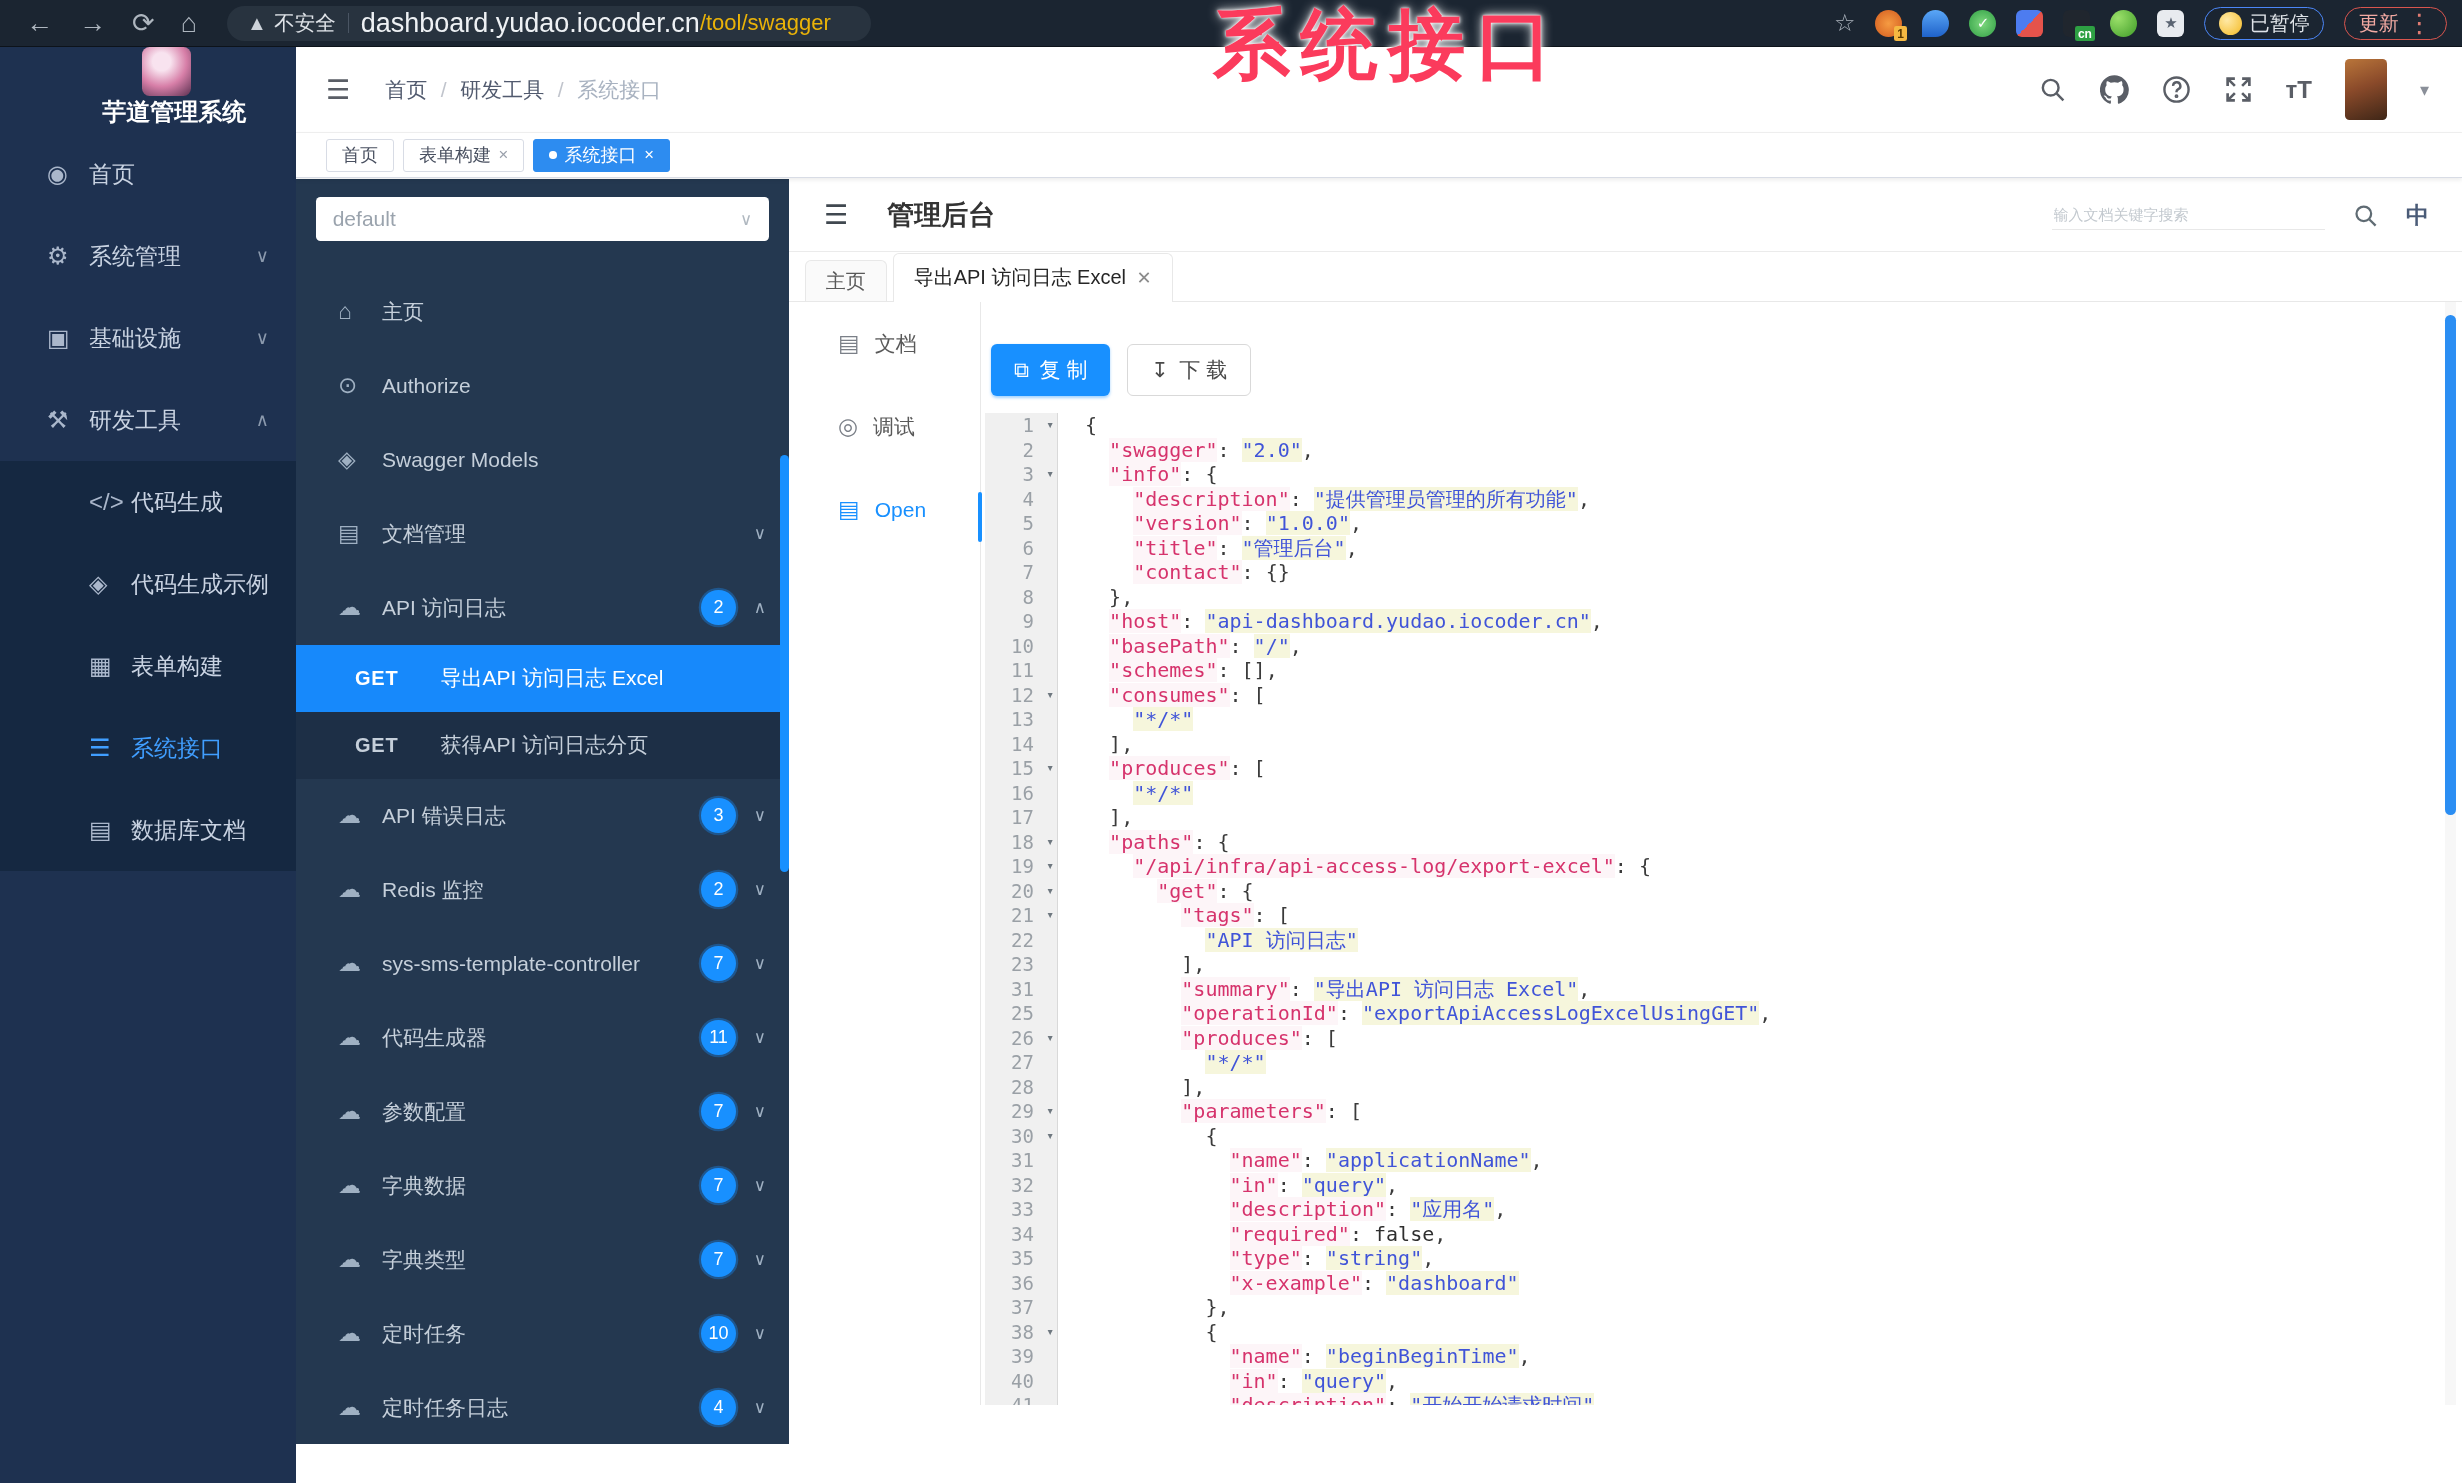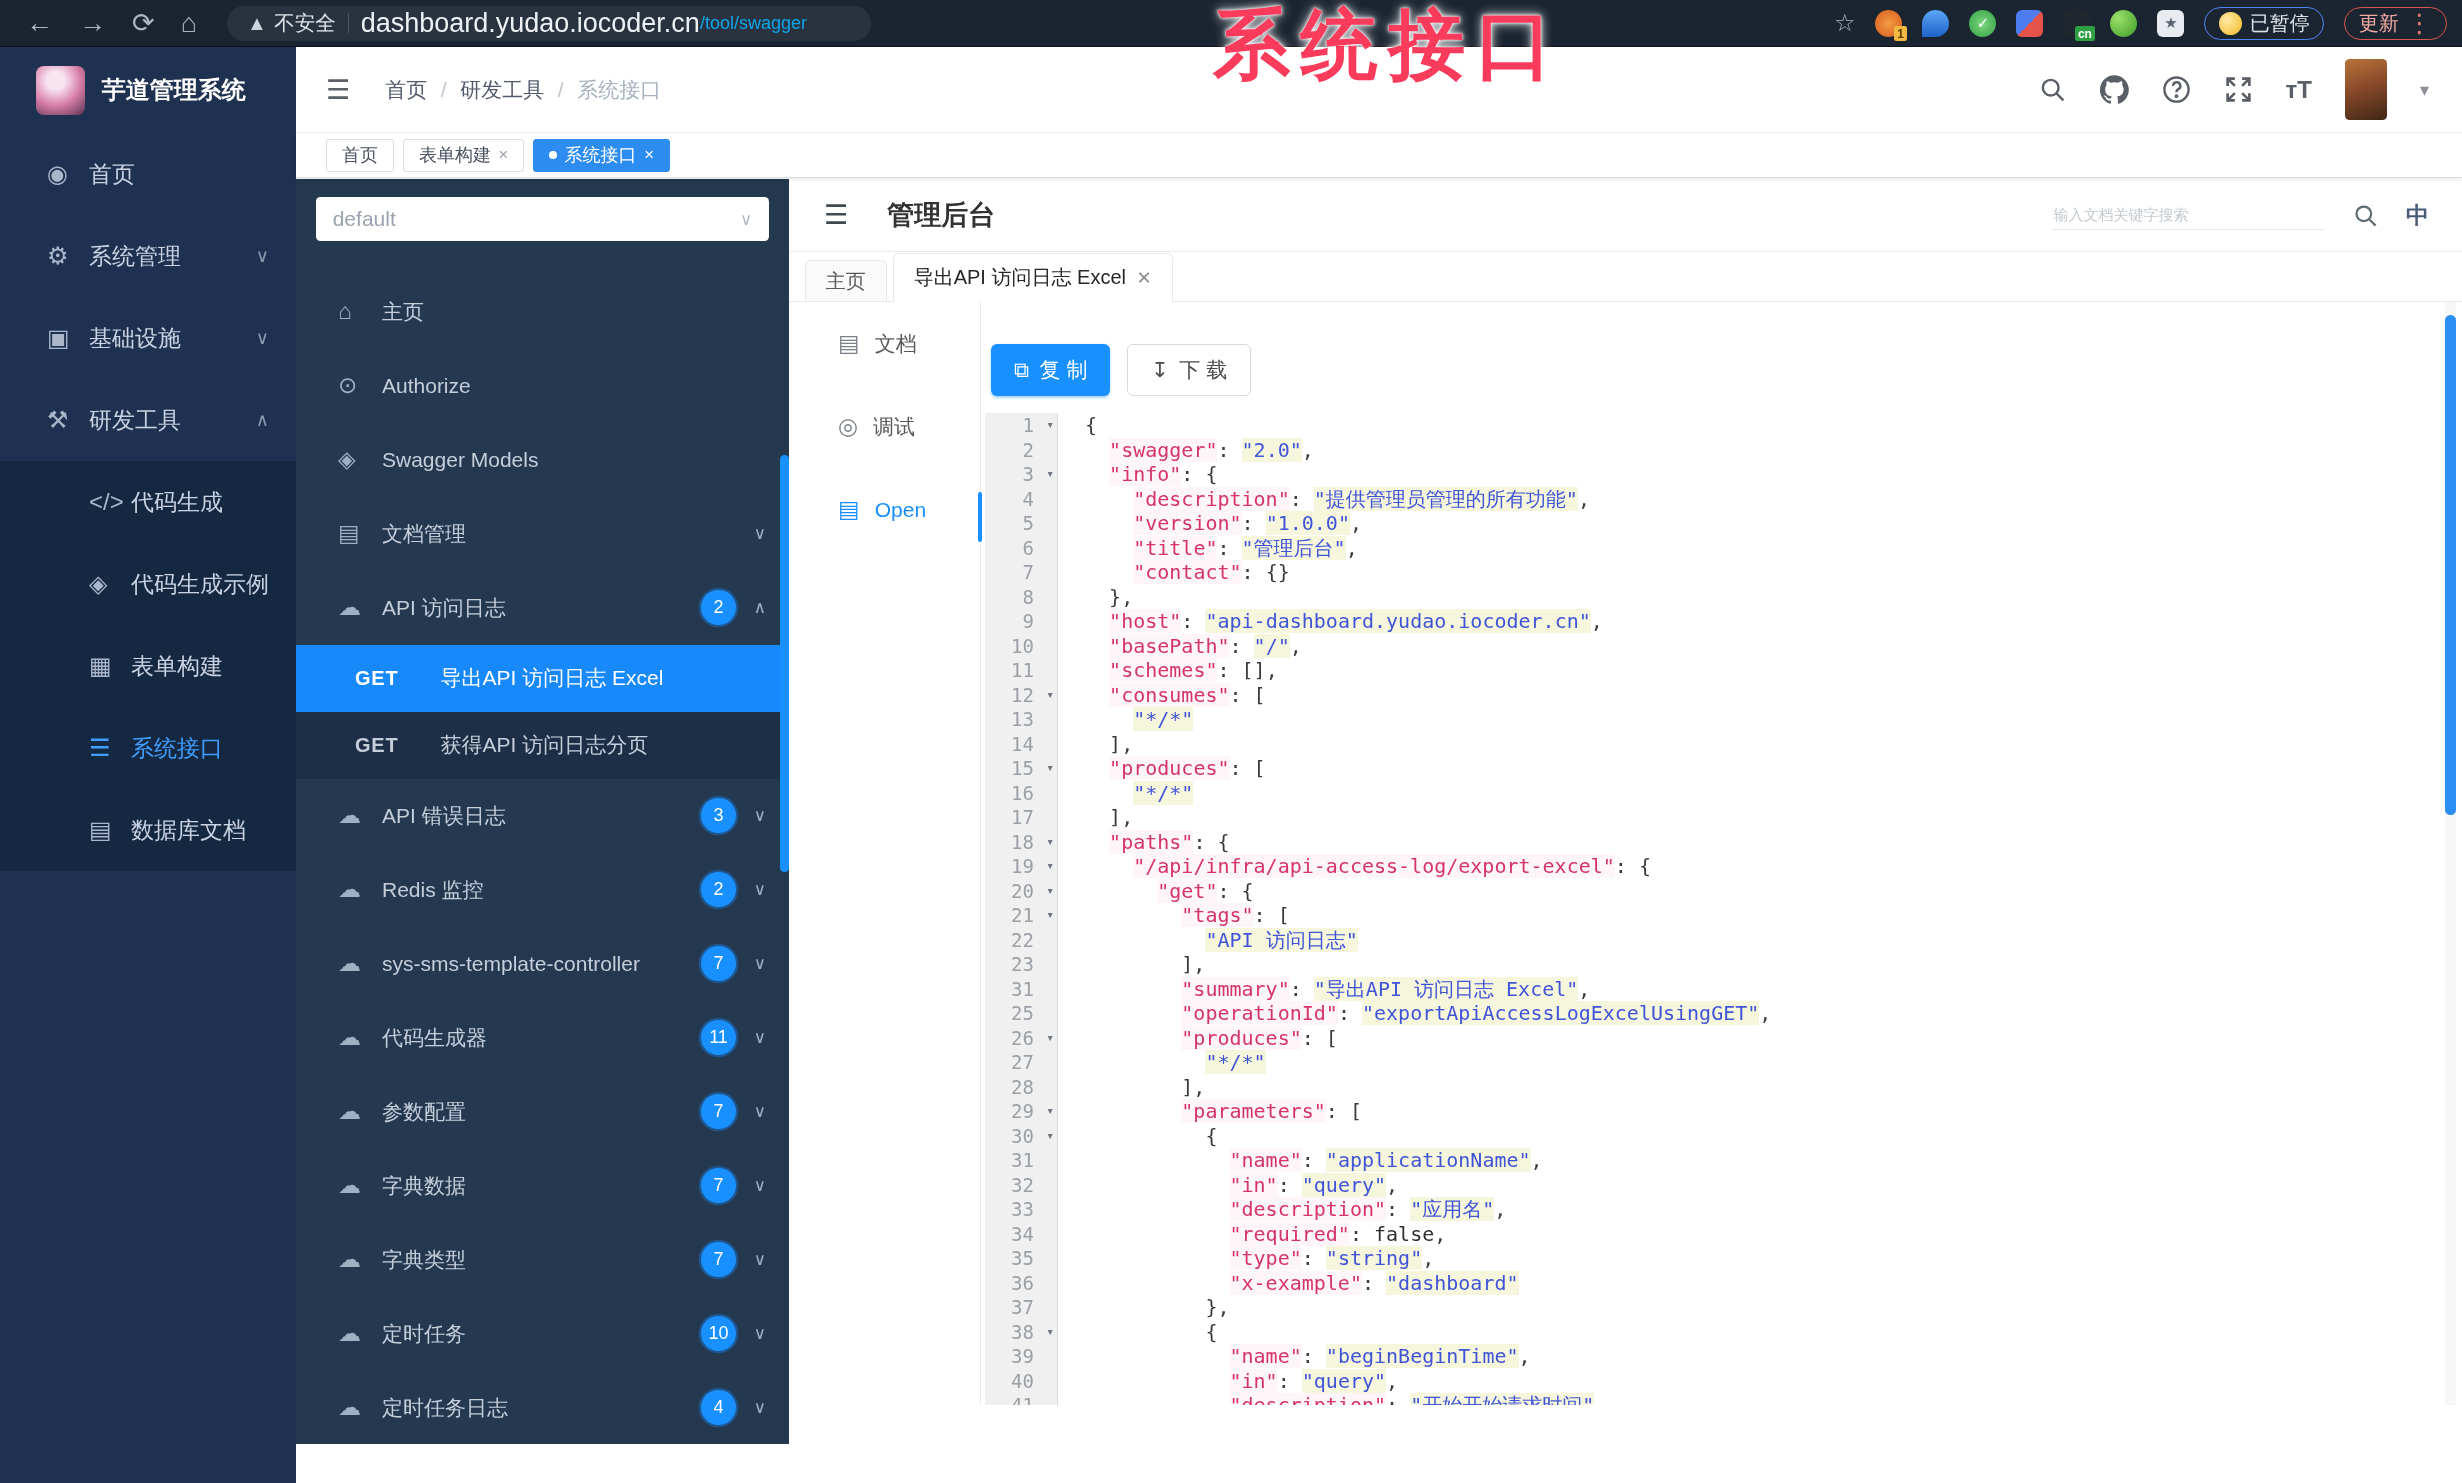--- a/index.html
+++ b/index.html
@@ -9,39 +9,39 @@
   
   #browser-bar { position:absolute; left:0; top:0; width:2462px; height:47px;
     background:#1b2531; display:flex; align-items:center; border-bottom:0.8px solid #0d131a; z-index:5; }
   .b-nav { color:#aeb6bf; font-size:27px; margin-left:26px; cursor:default; }
   #url-pill { margin-left:30px; width:644px; height:35px; border-radius:17.4px; background:#28333f;
     display:flex; align-items:center; padding:0 20px; }
   .warn { color:#cdd3da; font-size:20px; margin-right:7.6px; }
   .sec-label { color:#dfe3e8; font-size:20.5px; margin-right:12px; }
   .pill-div { width:0.8px; height:20px; background:#4a5563; margin-right:12px; }
   .url-host { color:#eef1f4; font-size:27px; }
-  .url-path { color:#0ea5e9; font-size:18px; }
+  .url-path { color:#eab308; font-size:22px; }
   #browser-right { margin-left:auto; display:flex; align-items:center; gap:20px; margin-right:15px; }
   .ext { width:27px; height:27px; border-radius:6px; position:relative; display:flex; align-items:center; justify-content:center; font-size:15px; color:#fff; }
   .ext .mini-badge { position:absolute; right:-4.5px; bottom:-4.5px; background:#f5b942; color:#5c3a00; font-size:12px; line-height:1;
     padding:1.5px 3px; border-radius:2.3px; font-weight:bold; }
   .b-pill { height:33px; border-radius:16.7px; display:flex; align-items:center; gap:7.6px; padding:0 13.6px; font-size:20px; color:#dfe3e8; }
   #paused-pill { border:1.5px solid #4b86f7; }
   #update-pill { border:1.5px solid #d9554e; color:#f2a9a2;justify-content:center; }
   .face { width:23px; height:23px; border-radius:50%; background:radial-gradient(circle at 35% 35%, #ffe9a6, #f7c84b 70%, #d89b22); }
   #kebab-menu { color:#e07b72; font-size:26px; letter-spacing:0; }
 
   
   #overlay-label { position:absolute; left:1213px; top:-6px; z-index:99; font-size:77px; font-weight:bold;
     color:var(--overlay,#fb3b5c); letter-spacing:10.6px;
     text-shadow:0 0 4.5px #fff, 0 0 12px rgba(255,255,255,.95), 0 0 1.5px #fff; }
 
   
   #sidebar { position:absolute; left:0; top:47px; width:296px; bottom:0; background:#1e3150; z-index:2; }
-  #logo-row { height:86px; display:flex; align-items:center; padding-left:36px; }
+  #logo-row { height:86px; display:flex; align-items:center; padding-left:36px;flex-direction:column; }
   #logo-img { width:49px; height:49px; border-radius:7.6px;
     background:radial-gradient(circle at 40% 30%, #f8e3ef 20%, #d77fa8 55%, #5a3050); }
   #logo-title { color:#fff; font-size:24px; font-weight:bold; margin-left:16.7px; }
   .s-item { height:82px; display:flex; align-items:center; padding:0 27px 0 47px; color:#c9d3e2; font-size:23px; cursor:pointer; }
   .s-item .ico { width:42px; font-size:24px; color:#aab7cb; }
   .s-item .chev { margin-left:auto; font-size:18px; color:#8b99ad; }
   #sidebar-sub { background:#152841; }
   #sidebar-sub .s-item { padding-left:89px; }
   #sidebar-sub .s-item.active { color:#409eff; }
   #sidebar-sub .s-item.active .ico { color:#409eff; }

